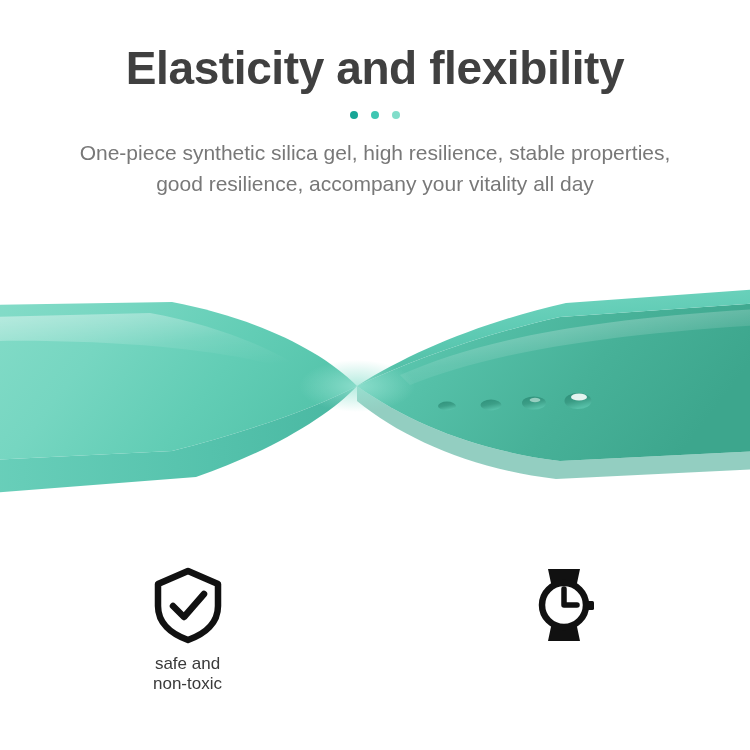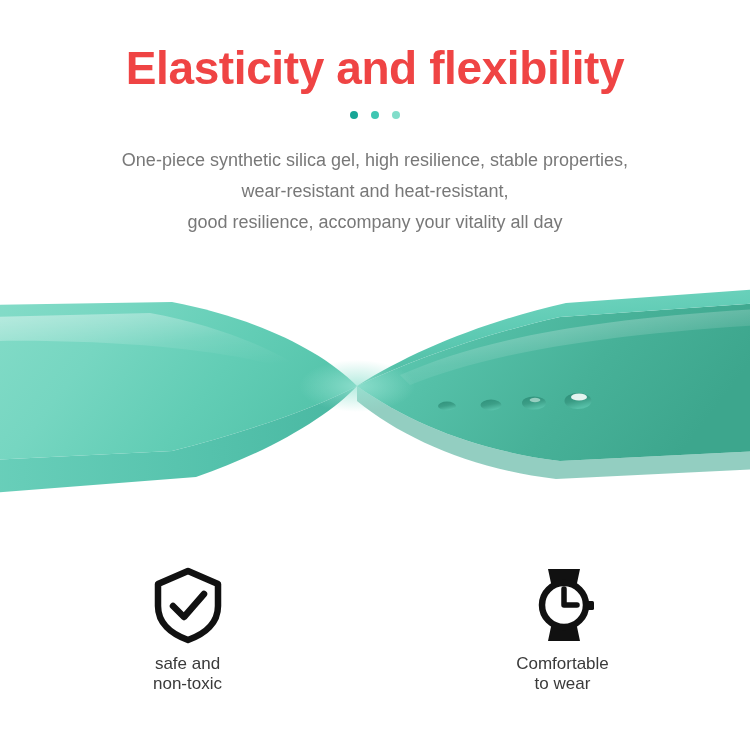--- a/index.html
+++ b/index.html
@@ -28,45 +28,45 @@
     left: 0;
     width: 750px;
     text-align: center;
   }
   .title {
     margin: 0;
     padding-top: 44px;
     font-size: 46px;
     font-weight: 600;
     letter-spacing: -0.4px;
-    color: #ef4444;
+    color: #404040;
     line-height: 1.06;
     font-family: "Liberation Sans", sans-serif;
   }
 
   .dots {
     margin-top: 17px;
     display: flex;
     justify-content: center;
     align-items: center;
     gap: 13px;
     height: 10px;
   }
   .dot {
     width: 8px;
     height: 8px;
     border-radius: 50%;
     display: block;
   }
 
   .subtitle {
-    margin: 12px;
+    margin: 4px;
     padding-top: 13px;
     color: #787878;
-    font-size: 18px;
+    font-size: 21px;
     line-height: 31px;
     font-weight: 400;
   }
   .subtitle span {
     display: block;
   }
 
   
   .product {
     position: absolute;
@@ -124,21 +124,20 @@
     <h1 class="title">Elasticity and flexibility</h1>
 
     <div class="dots">
       <span class="dot" style="background: rgb(23, 165, 150);"></span>
       <span class="dot" style="background: rgb(62, 198, 178);"></span>
       <span class="dot" style="background: rgb(129, 221, 202);"></span>
     </div>
 
     <p class="subtitle">
       <span>One-piece synthetic silica gel, high resilience, stable properties,</span>
-      <span>wear-resistant and heat-resistant,</span>
       <span>good resilience, accompany your vitality all day</span>
     </p>
   </div>
 
   <div class="product">
     <svg width="750" height="290" viewBox="0 0 750 290" xmlns="http://www.w3.org/2000/svg">
       <defs>
 
         <linearGradient id="gLeft" x1="0" y1="0" x2="1" y2="0.35">
           <stop offset="0%" stop-color="#84dcc8"></stop>
@@ -233,22 +232,18 @@
 
           <path d="M29 56 C33 60 38 62 41 62 C43 62 49 60 53 56 L57 75 L25 75 Z" fill="#111111"></path>
 
           <circle cx="41" cy="39" r="22" fill="none" stroke="#111111" stroke-width="6.5"></circle>
 
           <rect x="64" y="35" width="7" height="9" rx="1.6" fill="#111111"></rect>
 
           <path d="M41 23 L41 39 L54 39" fill="none" stroke="#111111" stroke-width="5.5" stroke-linecap="round" stroke-linejoin="round"></path>
         </svg>
       </div>
-      <div class="feature-caption">
-        <span>Comfortable</span>
-        <span>to wear</span>
-      </div>
     </div>
 
 
   </div>
 
 </div>
 
 </body></html>

